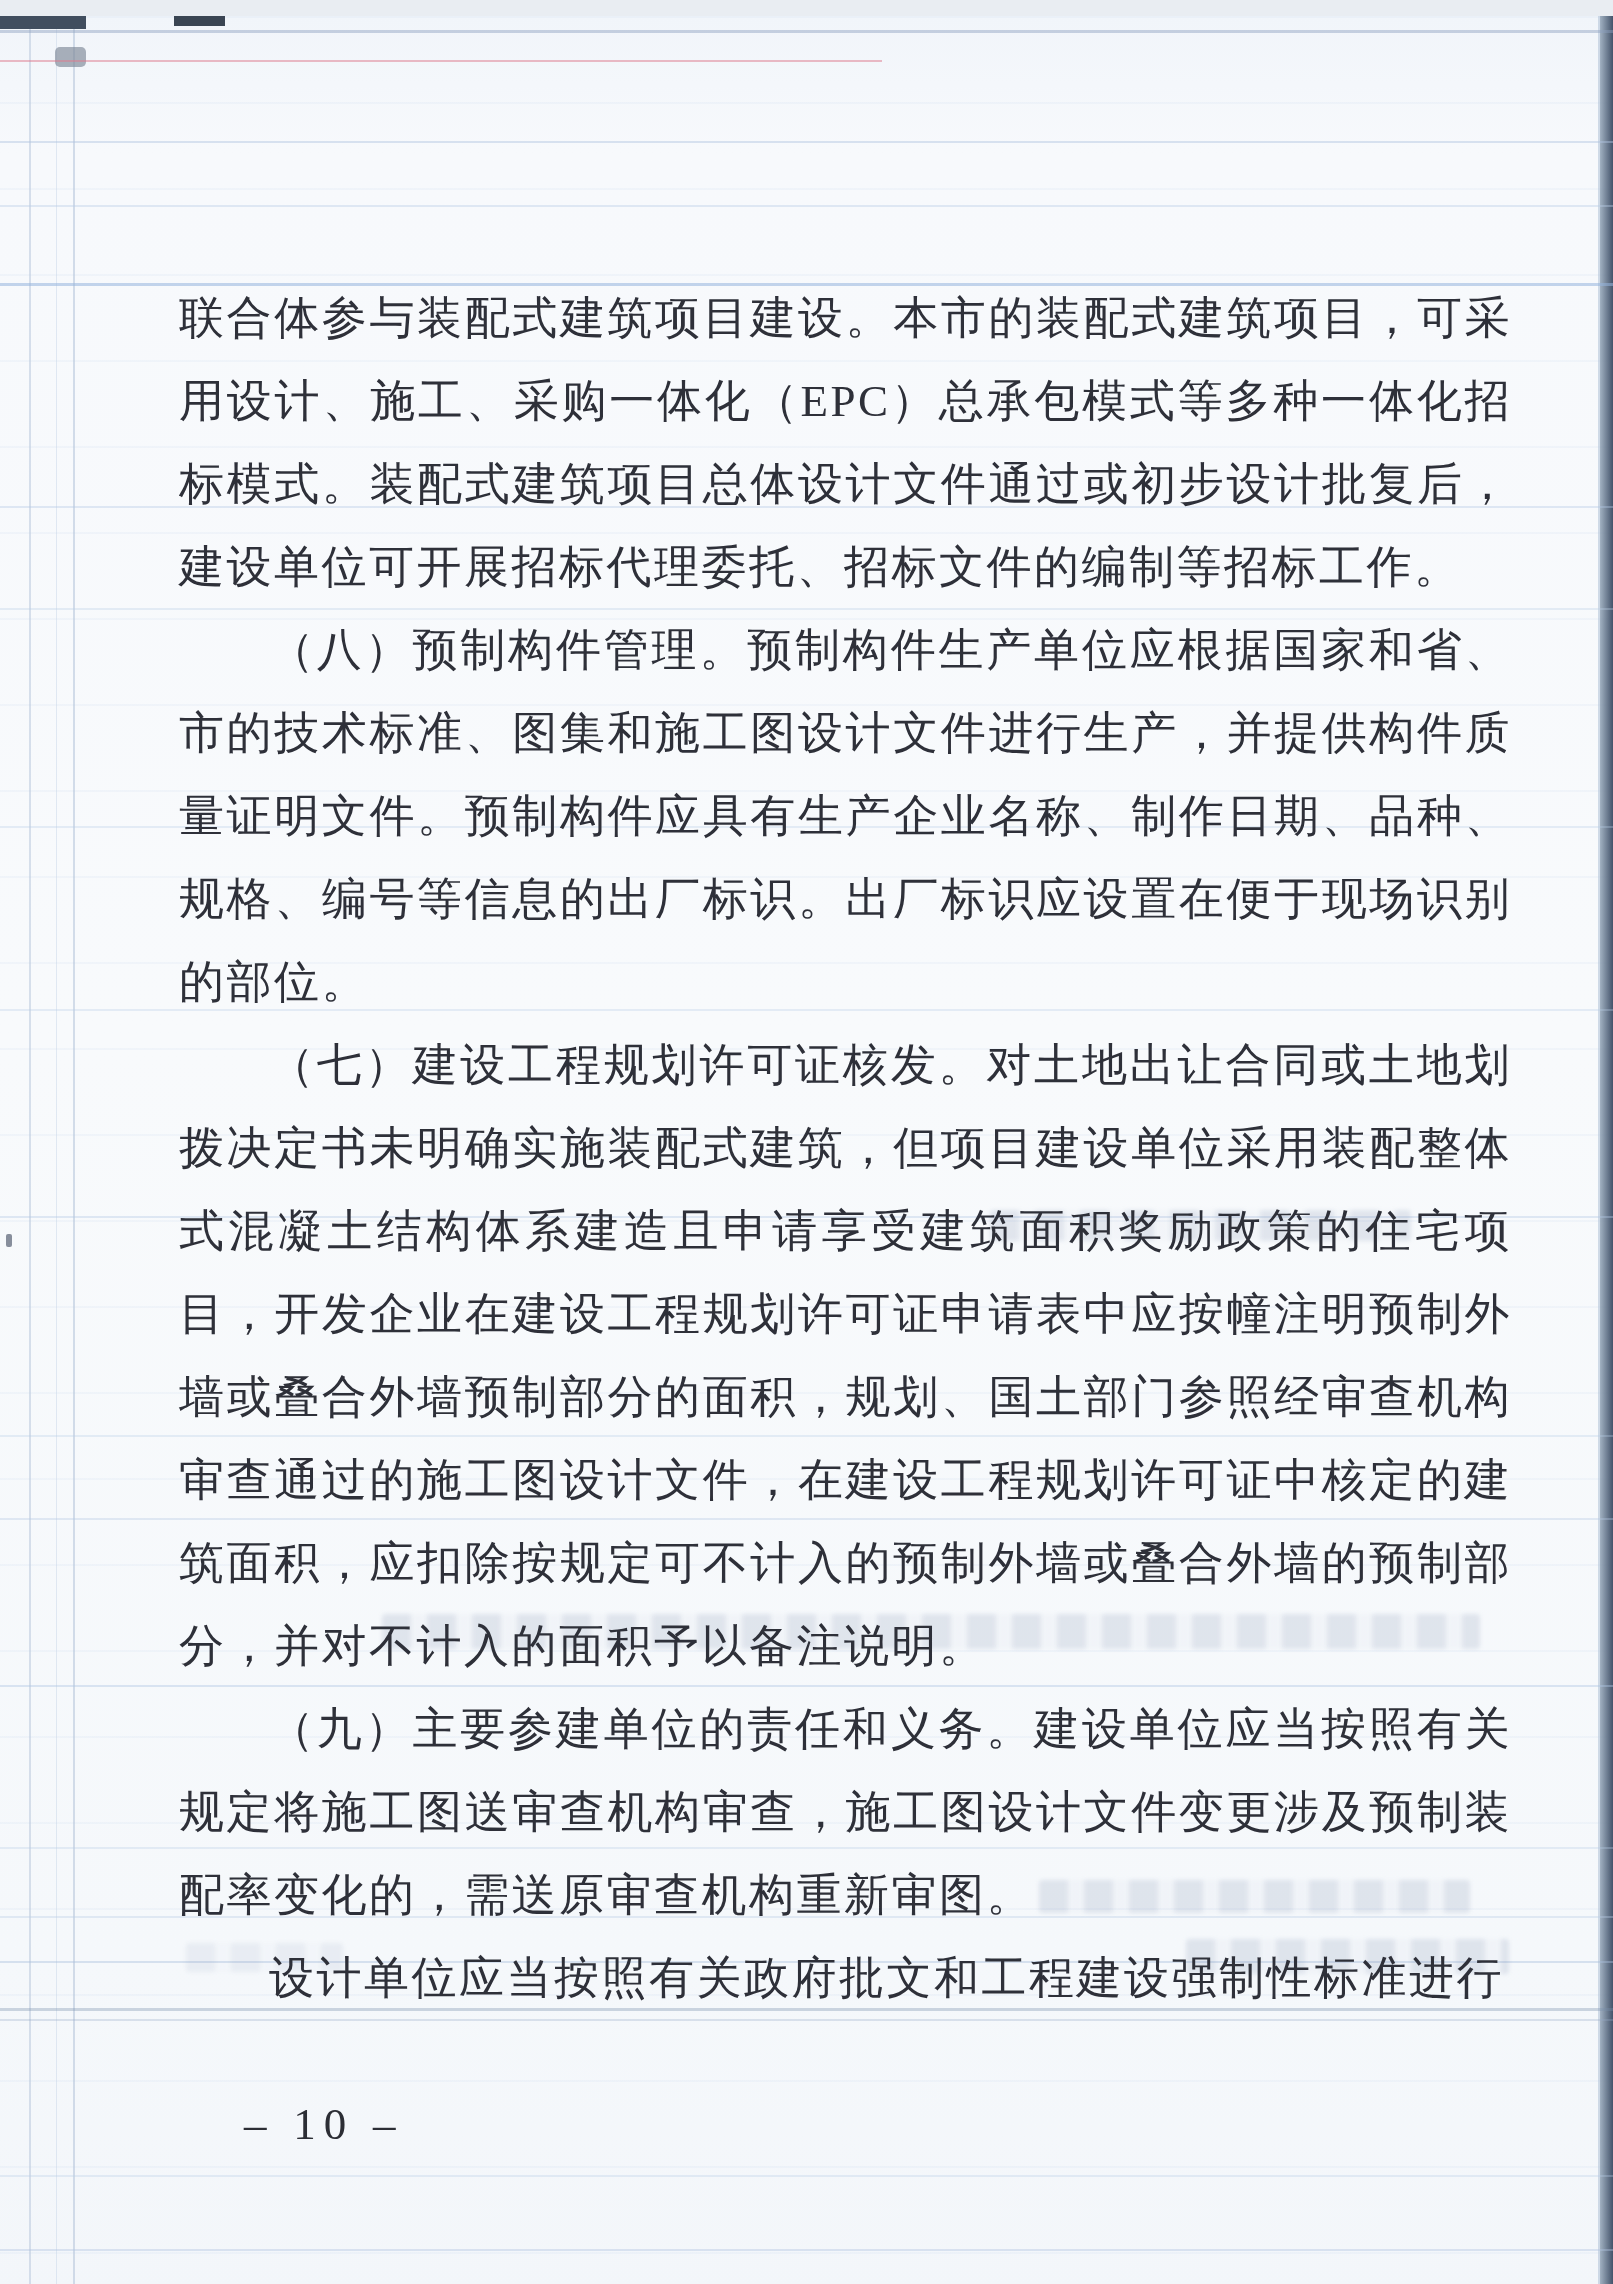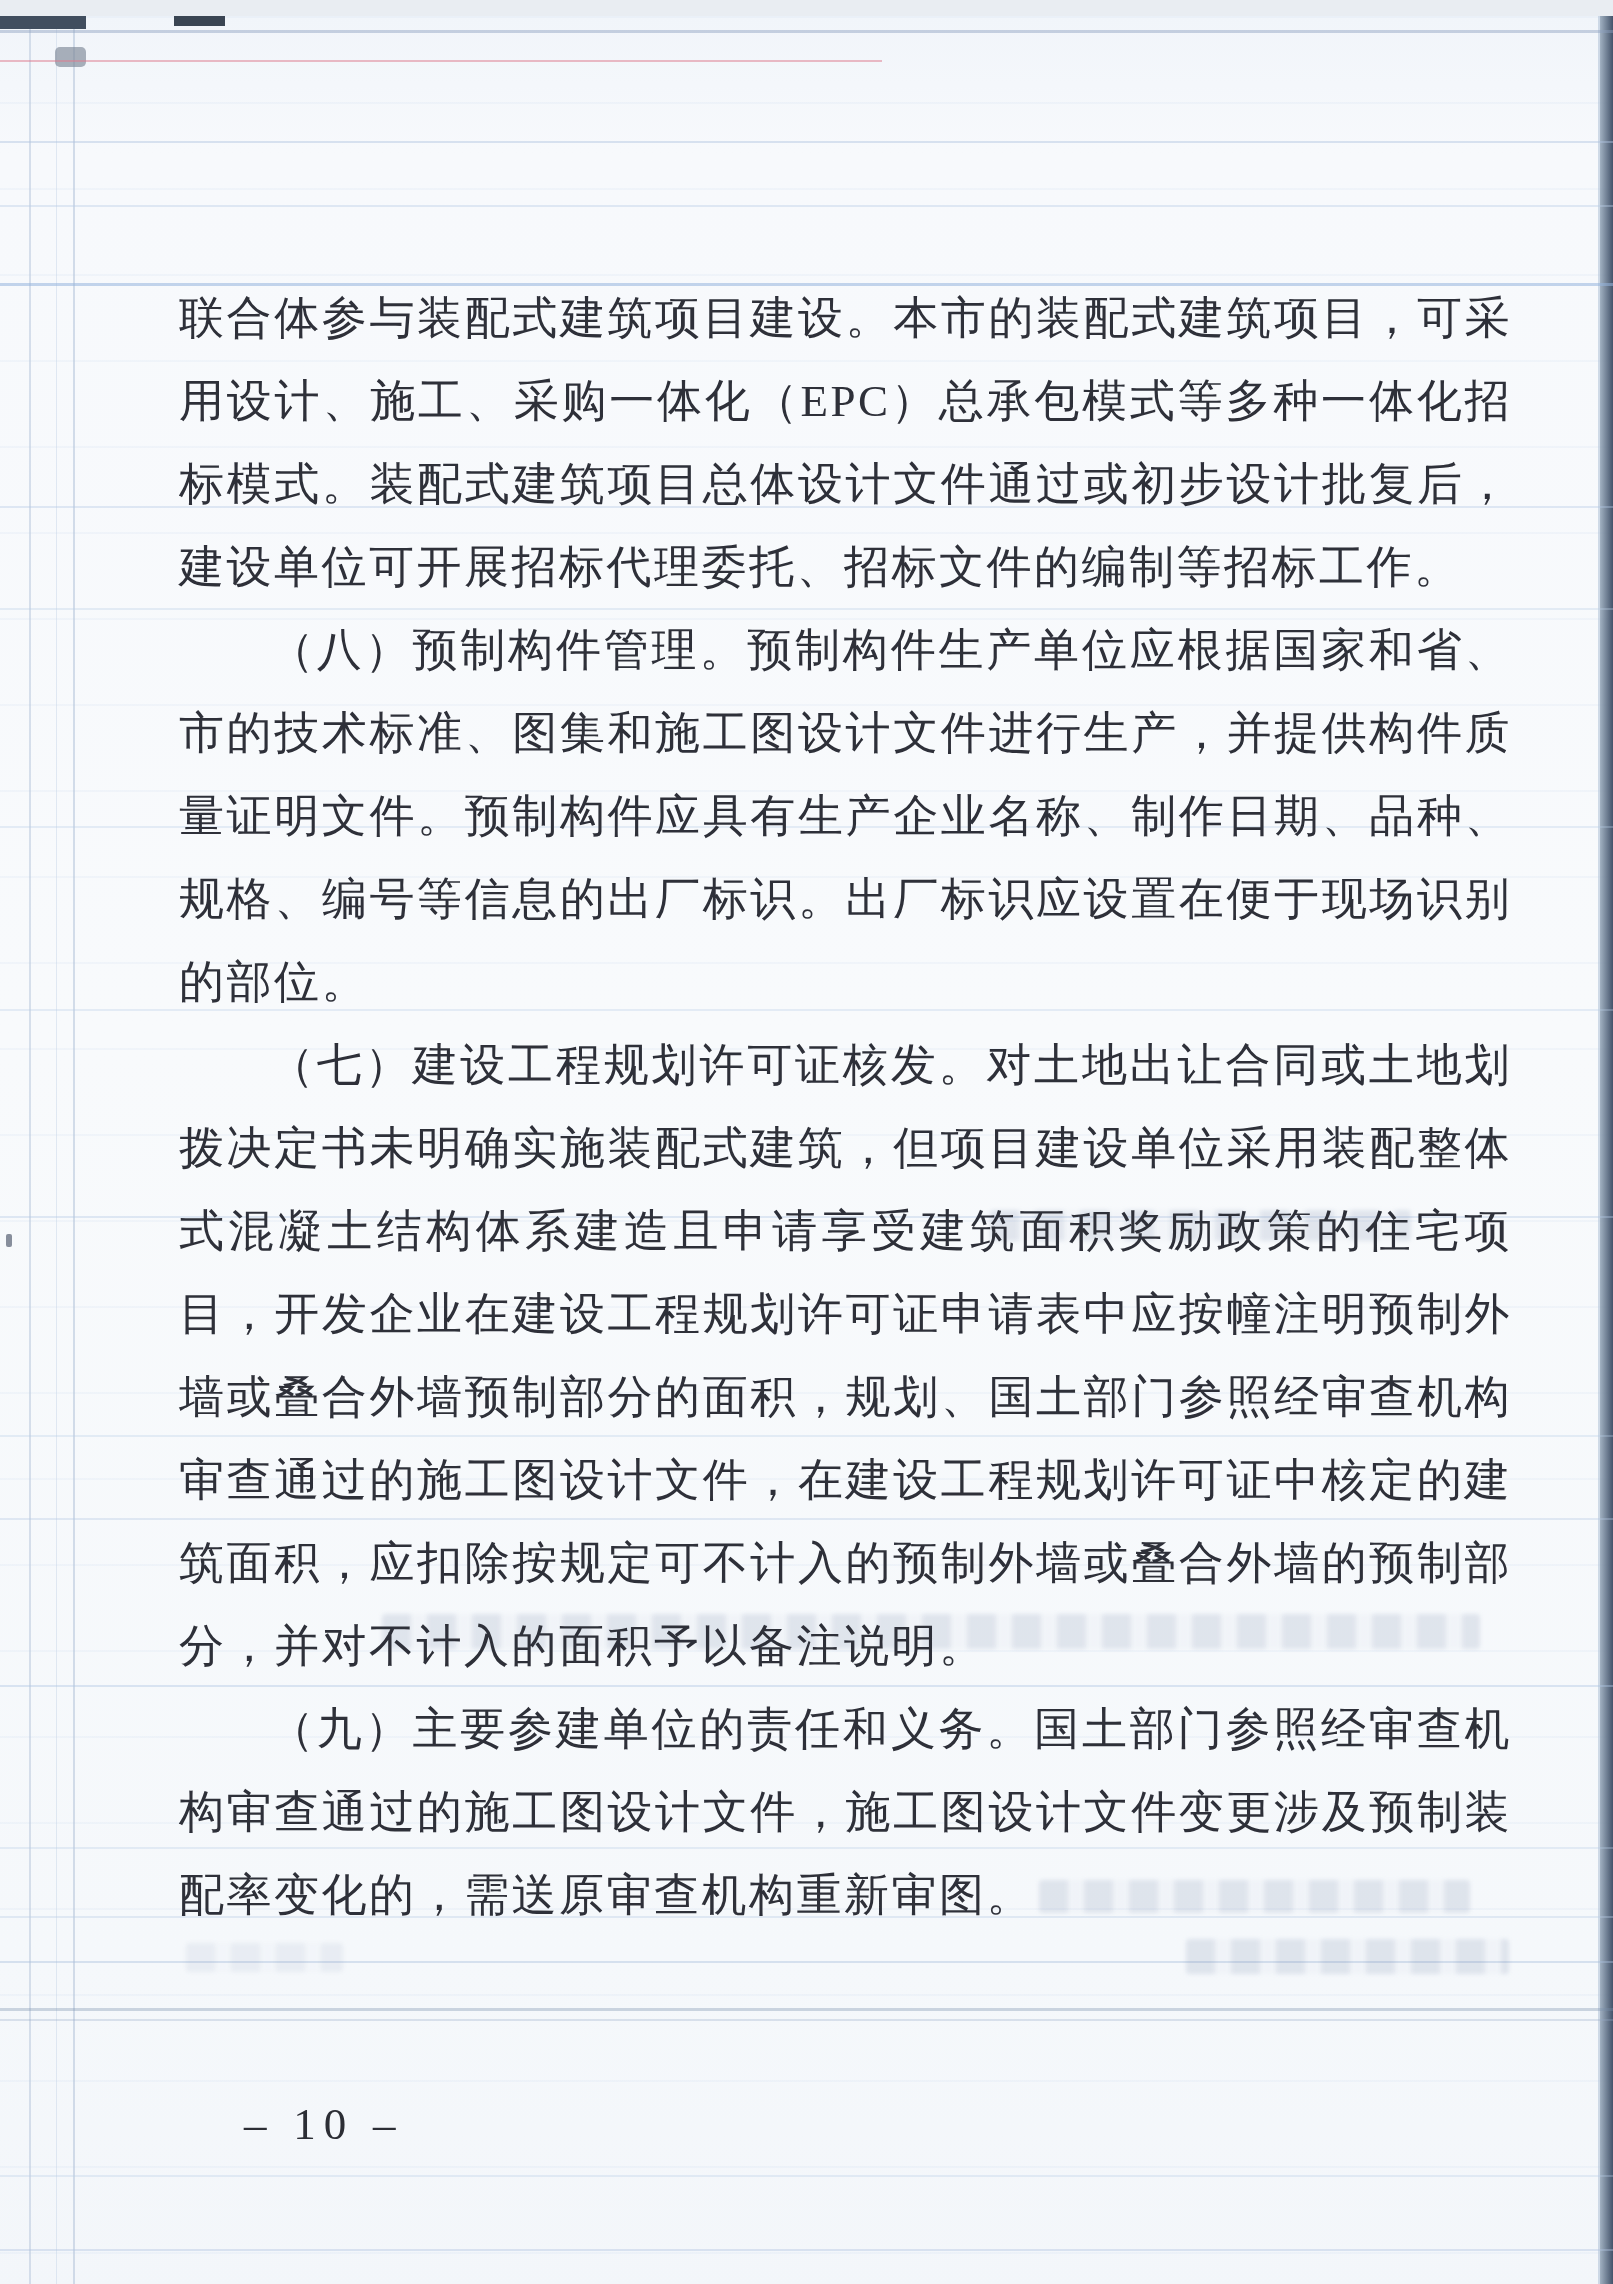--- a/index.html
+++ b/index.html
@@ -95,19 +95,20 @@
   <div class="ghost" style="left:990px; top:1194px; width:421px; height:31px;"></div>
   <div class="ghost" style="left:382px; top:1598px; width:1098px; height:35px;"></div>
   <div class="ghost" style="left:1039px; top:1864px; width:431px; height:33px;"></div>
   <div class="ghost" style="left:1186px; top:1923px; width:323px; height:35px;"></div>
   <div class="ghost" style="left:186px; top:1927px; width:157px; height:29px; opacity:0.6;"></div>
 
   <div class="text-block">
     <p>联合体参与装配式建筑项目建设。本市的装配式建筑项目，可采用设计、施工、采购一体化（EPC）总承包模式等多种一体化招标模式。装配式建筑项目总体设计文件通过或初步设计批复后，建设单位可开展招标代理委托、招标文件的编制等招标工作。</p>
     <p class="indent">（八）预制构件管理。预制构件生产单位应根据国家和省、市的技术标准、图集和施工图设计文件进行生产，并提供构件质量证明文件。预制构件应具有生产企业名称、制作日期、品种、规格、编号等信息的出厂标识。出厂标识应设置在便于现场识别的部位。</p>
     <p class="indent">（七）建设工程规划许可证核发。对土地出让合同或土地划拨决定书未明确实施装配式建筑，但项目建设单位采用装配整体式混凝土结构体系建造且申请享受建筑面积奖励政策的住宅项目，开发企业在建设工程规划许可证申请表中应按幢注明预制外墙或叠合外墙预制部分的面积，规划、国土部门参照经审查机构审查通过的施工图设计文件，在建设工程规划许可证中核定的建筑面积，应扣除按规定可不计入的预制外墙或叠合外墙的预制部分，并对不计入的面积予以备注说明。</p>
-    <p class="indent">（九）主要参建单位的责任和义务。国土部门参照经审查机构审查通过的施工图设计文件，施工图设计文件变更涉及预制装配率变化的，需送原审查机构重新审图。</p>
+    <p class="indent">（九）主要参建单位的责任和义务。建设单位应当按照有关规定将施工图送审查机构审查，施工图设计文件变更涉及预制装配率变化的，需送原审查机构重新审图。</p>
+    <p class="indent">设计单位应当按照有关政府批文和工程建设强制性标准进行</p>
   </div>
 
   <div class="page-number">– 10 –</div>
 
 </div>
 
 
 </body></html>

